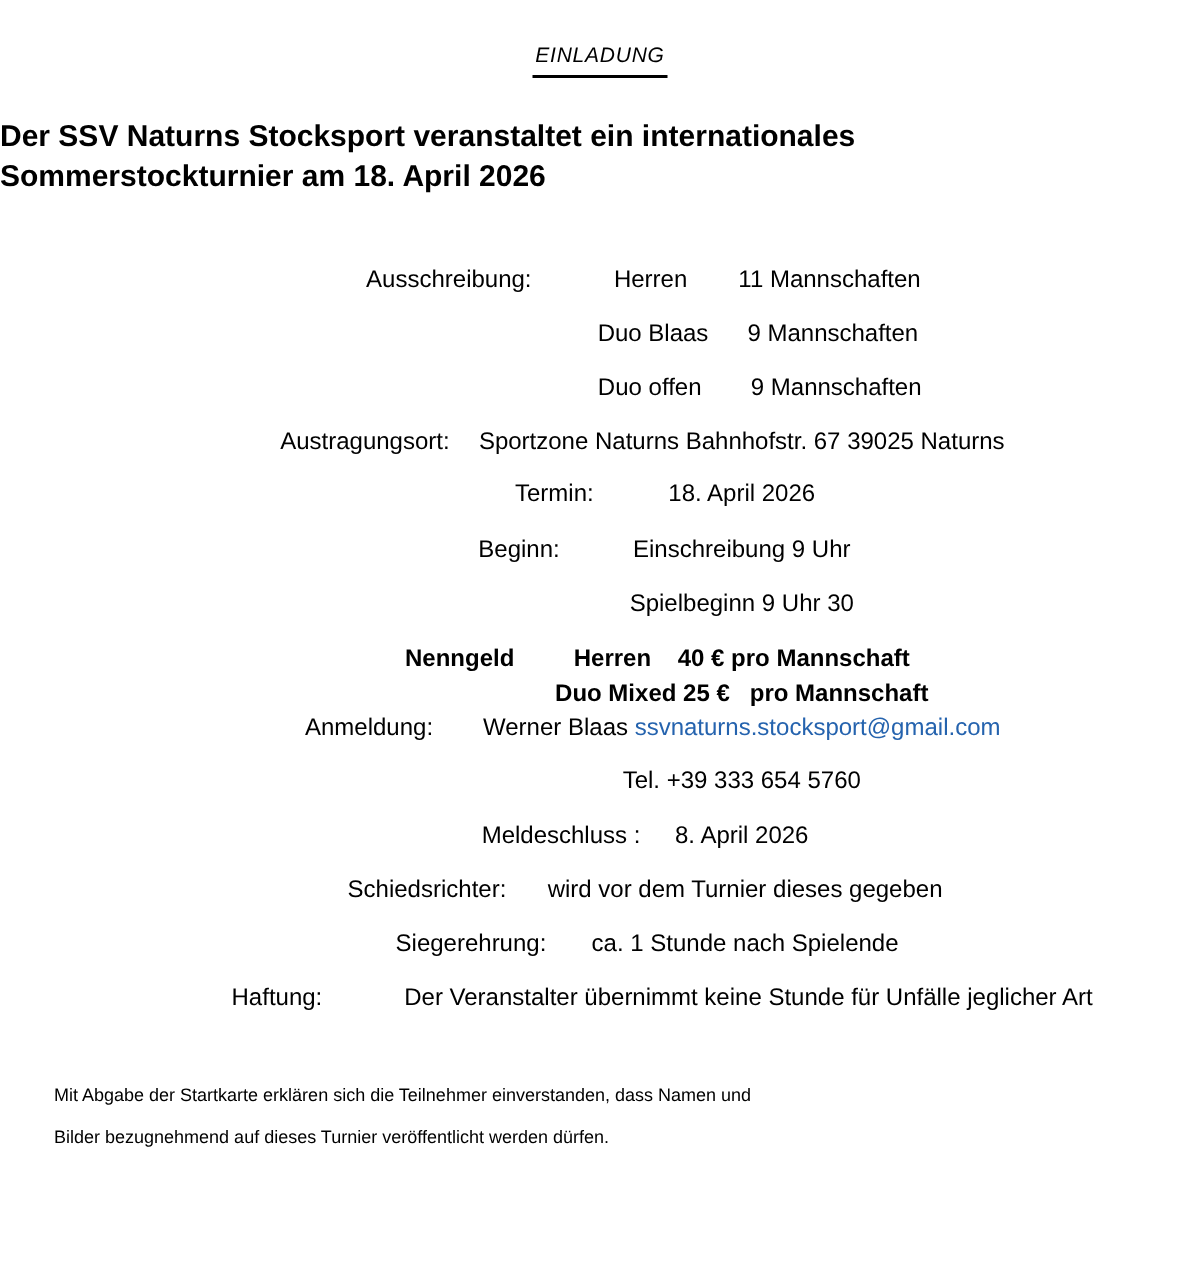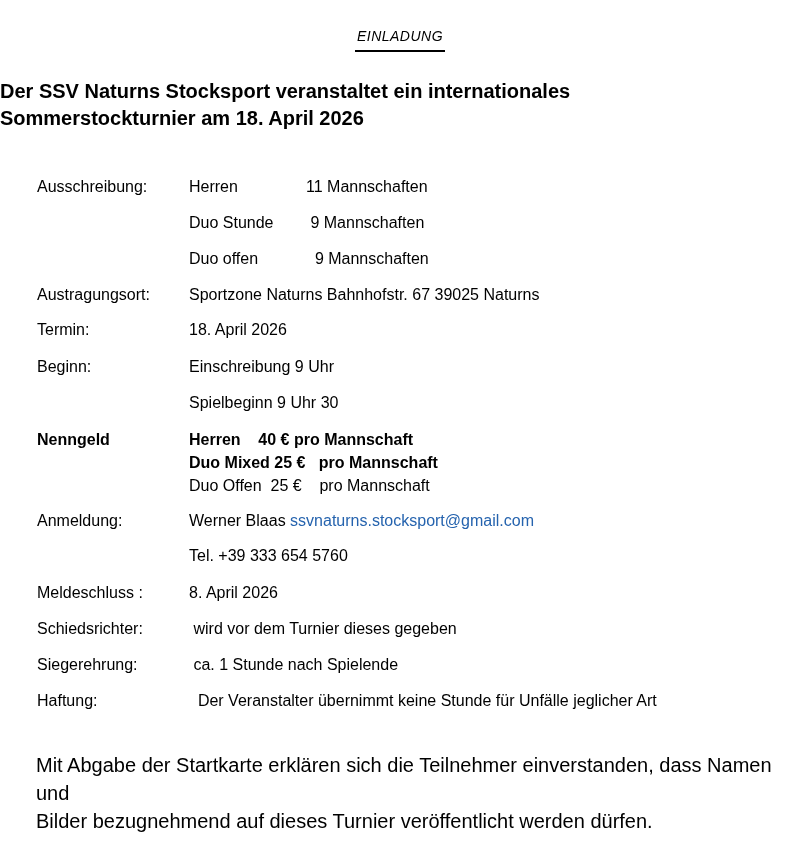--- a/index.html
+++ b/index.html
@@ -11,64 +11,63 @@
   }
   .page { position:relative; width:800px; height:857px; background:#ffffff; border-bottom:1px solid #e3e3e3; }
   .title-wrap { margin-top:24px; text-align:center; }
   .title {
     display:inline-block; font-size:14px; line-height:24px;
     font-weight:normal; font-style:italic;
     border-bottom:2px solid #000; padding:0 2px 2px 2px;
     letter-spacing:0.5px;
   }
   .heading { margin-top:26px; font-size:20px; line-height:27px; font-weight:bold; }
-  .content { margin-top:44px; padding-left:37px; font-size:16px; }
+  .content { margin-top:44px; padding-left:37px; font-size:16px;text-align:center; }
   .row { line-height:21px; margin-bottom:15px; }
   .row.mb14 { margin-bottom:14px; }
   .row.mb16 { margin-bottom:16px; }
   .row.tight { margin-bottom:2px;font-weight:bold; }
   .lbl { display:inline-block; width:152px; white-space:pre; vertical-align:top; }
   .cat { display:inline-block; width:117px; white-space:pre; vertical-align:top; }
   .val { white-space:pre; }
   .email-link { color:#2563ae; text-underline-offset:2px; white-space:pre; cursor:pointer; }
-  .footer { margin-top:40px; padding-left:36px; padding-right:18px; font-size:20px; line-height:28px; }
+  .footer { margin-top:40px; padding-left:36px; padding-right:18px; font-size:12px; line-height:28px; }
 </style>
 </head>
 <body>
 
 <div class="page">
 
   <div class="title-wrap"><span class="title">EINLADUNG</span></div>
 
   <div class="heading">
     <div>Der SSV Naturns Stocksport veranstaltet ein internationales</div>
     <div>Sommerstockturnier am 18. April 2026</div>
   </div>
 
   <div class="content">
 
     <div class="row"><span class="lbl">Ausschreibung:</span><span class="cat">Herren</span><span class="val">11 Mannschaften</span></div>
 
-    <div class="row"><span class="lbl"></span><span class="cat">Duo Stunde</span><span class="val"> 9 Mannschaften</span></div>
+    <div class="row"><span class="lbl"></span><span class="cat">Duo Blaas</span><span class="val"> 9 Mannschaften</span></div>
 
     <div class="row"><span class="lbl"></span><span class="cat">Duo offen</span><span class="val">  9 Mannschaften</span></div>
 
     <div class="row mb14"><span class="lbl">Austragungsort:</span><span class="val">Sportzone Naturns Bahnhofstr. 67 39025 Naturns</span></div>
 
     <div class="row mb16"><span class="lbl">Termin:</span><span class="val">18. April 2026</span></div>
 
     <div class="row"><span class="lbl">Beginn:</span><span class="val">Einschreibung 9 Uhr</span></div>
 
     <div class="row mb16"><span class="lbl"></span><span class="val">Spielbeginn 9 Uhr 30</span></div>
 
     <div class="row tight"><span class="lbl">Nenngeld</span><span class="val">Herren    40 € pro Mannschaft</span></div>
 
     <div class="row tight"><span class="lbl"></span><span class="val">Duo Mixed 25 €   pro Mannschaft</span></div>
 
-    <div class="row mb14"><span class="lbl"></span><span class="val">Duo Offen  25 €    pro Mannschaft</span></div>
 
     <div class="row mb14"><span class="lbl">Anmeldung:</span><span class="val">Werner Blaas</span><a class="email-link"> ssvnaturns.stocksport@gmail.com</a></div>
 
     <div class="row mb16"><span class="lbl"></span><span class="val">Tel. +39 333 654 5760</span></div>
 
     <div class="row"><span class="lbl">Meldeschluss :</span><span class="val">8. April 2026</span></div>
 
 
     <div class="row"><span class="lbl">Schiedsrichter:</span><span class="val"> wird vor dem Turnier dieses gegeben</span></div>
 

